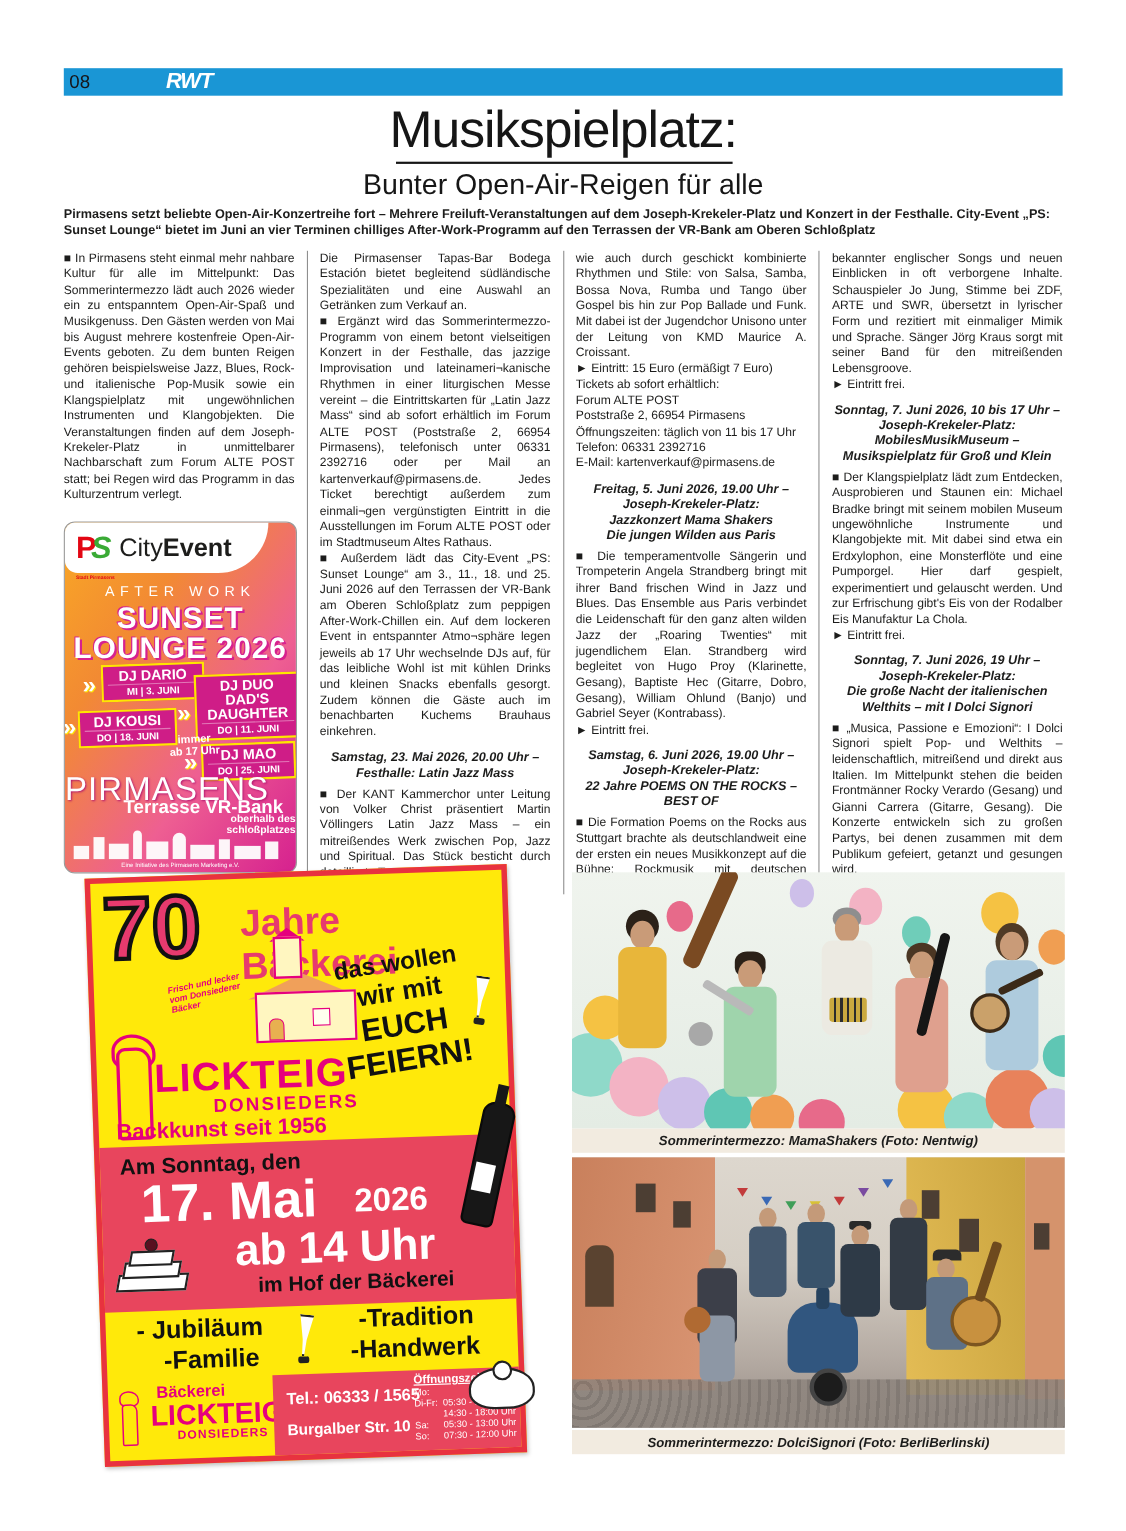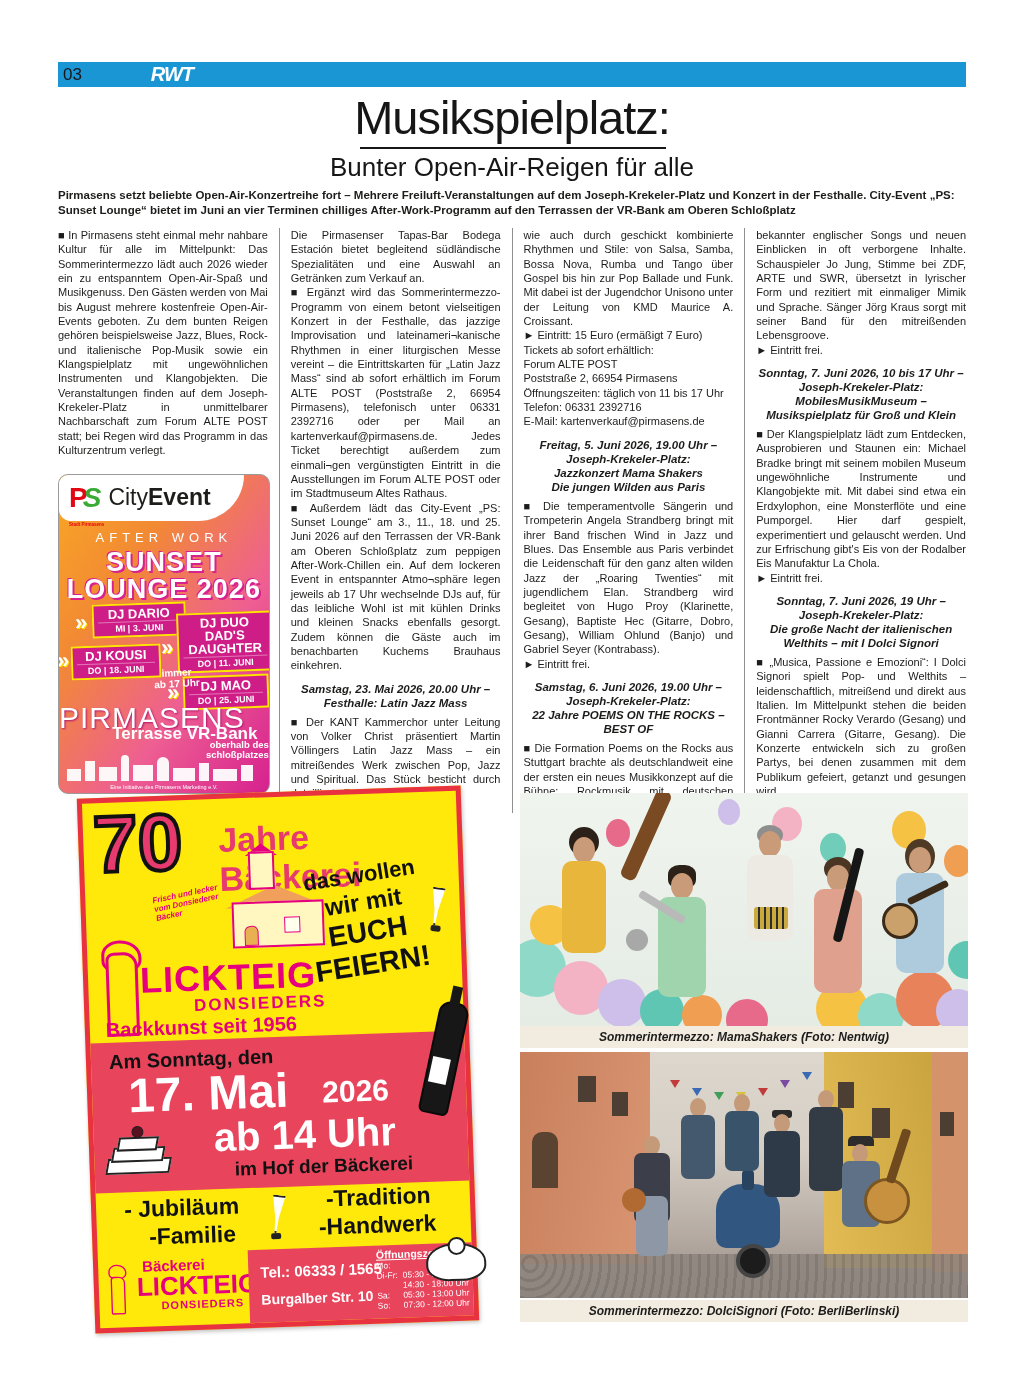--- a/index.html
+++ b/index.html
@@ -137,21 +137,21 @@
   .flag{position:absolute;width:0;height:0;border-left:5px solid transparent;border-right:5px solid transparent;}
   .p2hd{position:absolute;width:16px;height:19px;background:#c49a79;border-radius:50%;}
   .p2bd{position:absolute;border-radius:7px;}
 </style>
 </head>
 <body>
 
 <div class="page">
 
   <div class="hbar">
-    <span class="pgnum">03</span>
+    <span class="pgnum">08</span>
     <span class="rwt">RWT</span>
   </div>
 
   <div class="headline">Musikspielplatz:</div>
   <div class="hrule"></div>
   <div class="subhead">Bunter Open-Air-Reigen für alle</div>
   <div class="lead">Pirmasens setzt beliebte Open-Air-Konzertreihe fort – Mehrere Freiluft-Veranstaltungen auf dem Joseph-Krekeler-Platz und Konzert in der Festhalle. City-Event „PS: Sunset Lounge“ bietet im Juni an vier Terminen chilliges After-Work-Programm auf den Terrassen der VR-Bank am Oberen Schloßplatz</div>
 
   <div class="cols">
 

